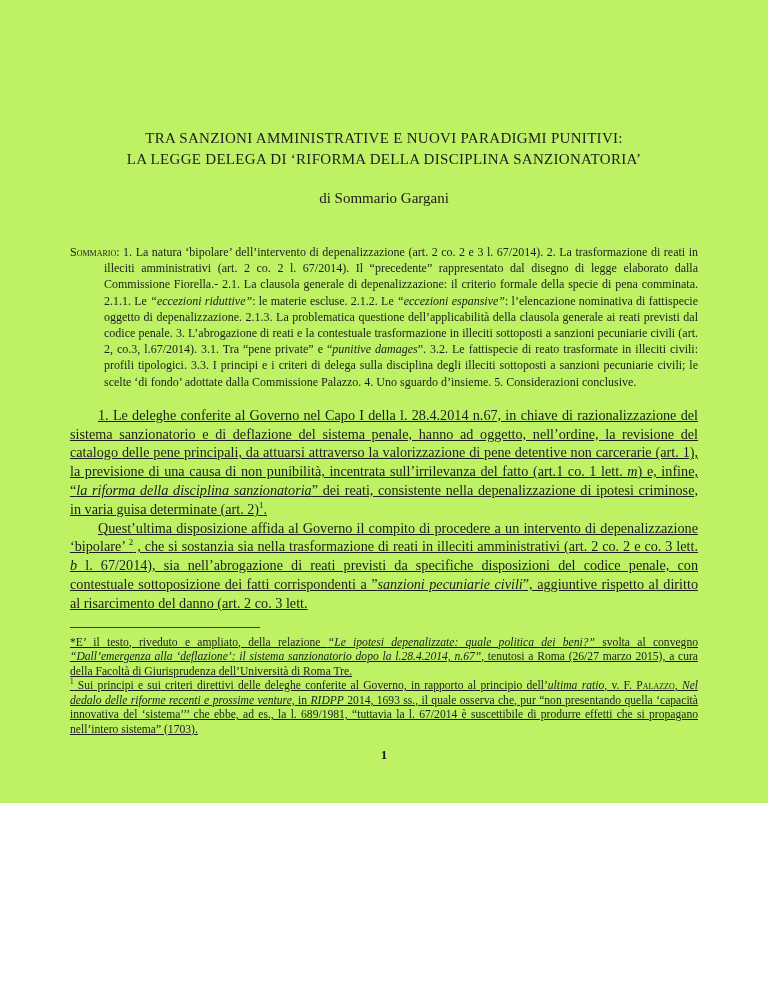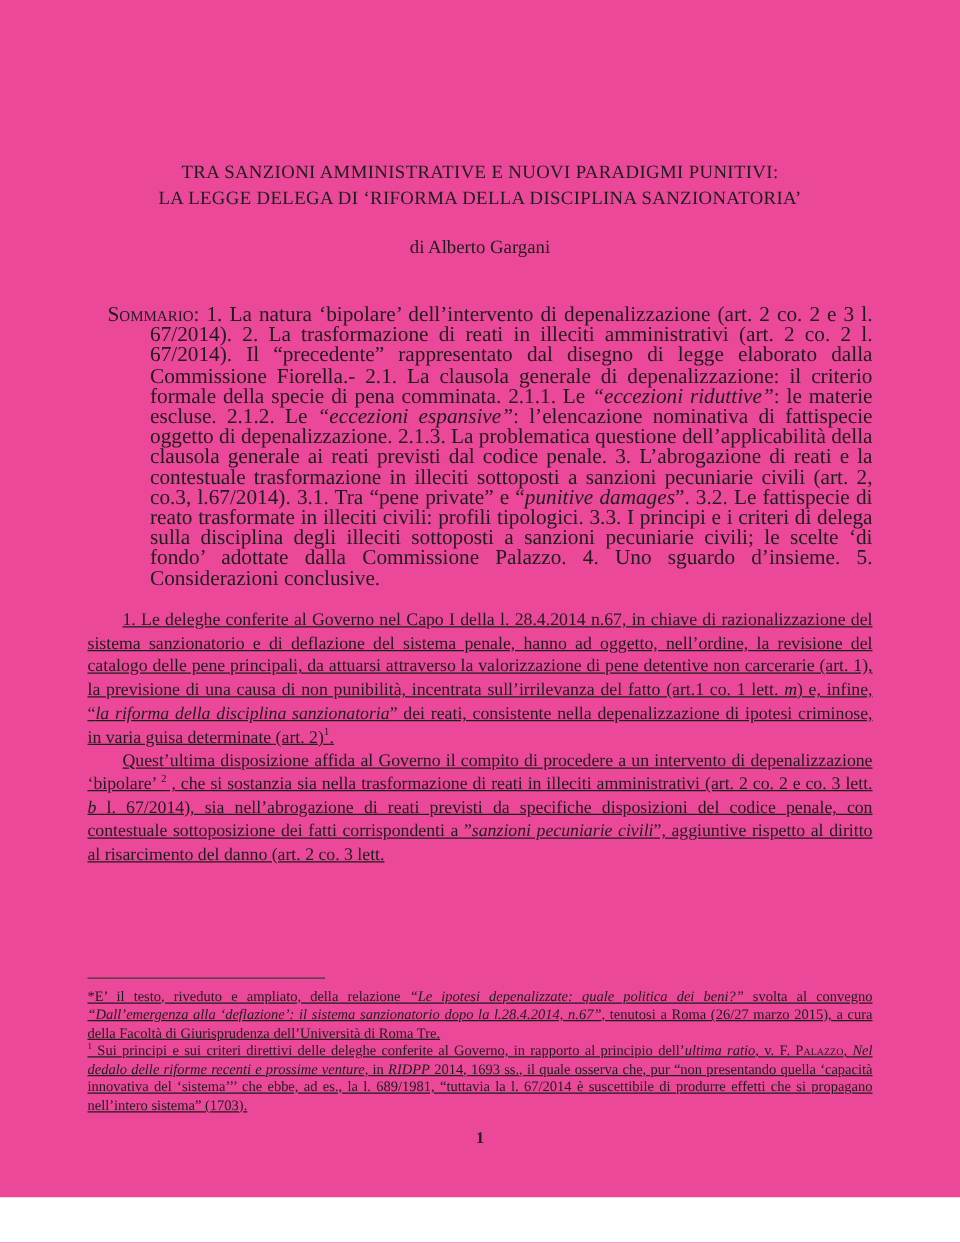--- a/index.html
+++ b/index.html
@@ -4,23 +4,23 @@
 <title>Paper Page</title>
 <style>
   html, body {
     margin: 0;
     padding: 0;
     background: #ffffff;
   }
   .page {
     position: relative;
     width: 768px;
-    height: 958px;
+    height: 803px;
     margin: 0 auto;
-    background: #ec4899;
+    background: #bef264;
     color: #1c1c1c;
     font-family: "Liberation Serif", "DejaVu Serif", serif;
     box-sizing: border-box;
     padding: 128px 70px 40px 70px;
     display: flex;
     flex-direction: column;
     overflow: hidden;
   }
   .title {
     margin: 0 0 20px 0;
@@ -38,22 +38,22 @@
   }
   .byline {
     font-size: 15px;
     margin-bottom: 3px;
   }
   .affiliation {
     font-style: italic;
     font-size: 12.5px;
   }
   .sommario {
-    margin: 0 0 16px 16px;
-    font-size: 17px;
+    margin: 0 0 16px 0;
+    font-size: 12px;
     line-height: 16.2px;
     text-align: justify;
     padding-left: 34px;
     text-indent: -34px;
   }
   .body-text {
     font-size: 14.2px;
     line-height: 18.8px;
     text-align: justify;
     text-decoration: underline;
@@ -93,21 +93,21 @@
 <body>
 
 <div class="page">
 
   <h1 class="title">
     <span class="tline">TRA SANZIONI AMMINISTRATIVE E NUOVI PARADIGMI PUNITIVI:</span>
     <span class="tline">LA LEGGE DELEGA DI ‘RIFORMA DELLA DISCIPLINA SANZIONATORIA’</span>
   </h1>
 
   <div class="author-block">
-    <div class="byline">di Alberto Gargani</div>
+    <div class="byline">di Sommario Gargani</div>
   </div>
 
   <p class="sommario"><span class="seg-sc">Sommario</span><span>: 1. La natura ‘bipolare’ dell’intervento di depenalizzazione (art. 2 co. 2 e 3 l. 67/2014). 2. La trasformazione di reati in illeciti amministrativi (art. 2 co. 2 l. 67/2014). Il “precedente” rappresentato dal disegno di legge elaborato dalla Commissione Fiorella.- 2.1. La clausola generale di depenalizzazione: il criterio formale della specie di pena comminata. 2.1.1. Le </span><span class="seg-i">“eccezioni riduttive”</span><span>: le materie escluse. 2.1.2. Le </span><span class="seg-i">“eccezioni espansive”</span><span>: l’elencazione nominativa di fattispecie oggetto di depenalizzazione. 2.1.3. La problematica questione dell’applicabilità della clausola generale ai reati previsti dal codice penale. 3. L’abrogazione di reati e la contestuale trasformazione in illeciti sottoposti a sanzioni pecuniarie civili (art. 2, co.3, l.67/2014). 3.1. Tra “pene private” e “</span><span class="seg-i">punitive damages</span><span>”. 3.2. Le fattispecie di reato trasformate in illeciti civili: profili tipologici. 3.3. I principi e i criteri di delega sulla disciplina degli illeciti sottoposti a sanzioni pecuniarie civili; le scelte ‘di fondo’ adottate dalla Commissione Palazzo. 4. Uno sguardo d’insieme. 5. Considerazioni conclusive.</span></p>
 
   <div class="body-text">
     <p class="body-para"><span>1. Le deleghe conferite al Governo nel Capo I della l. 28.4.2014 n.67, in chiave di razionalizzazione del sistema sanzionatorio e di deflazione del sistema penale, hanno ad oggetto, nell’ordine, la revisione del catalogo delle pene principali, da attuarsi attraverso la valorizzazione di pene detentive non carcerarie (art. 1), la previsione di una causa di non punibilità, incentrata sull’irrilevanza del fatto (art.1 co. 1 lett. </span><span class="seg-i">m</span><span>) e, infine, “</span><span class="seg-i">la riforma della disciplina sanzionatoria</span><span>” dei reati, consistente nella depenalizzazione di ipotesi criminose, in varia guisa determinate (art. 2)</span><sup>1</sup><span>.</span></p>
     <p class="body-para"><span>Quest’ultima disposizione affida al Governo il compito di procedere a un intervento di depenalizzazione ‘bipolare’ </span><sup>2</sup><span> , che si sostanzia sia nella trasformazione di reati in illeciti amministrativi (art. 2 co. 2 e co. 3 lett. </span><span class="seg-i">b</span><span> l. 67/2014), sia nell’abrogazione di reati previsti da specifiche disposizioni del codice penale, con contestuale sottoposizione dei fatti corrispondenti a ”</span><span class="seg-i">sanzioni pecuniarie civili</span><span>”, aggiuntive rispetto al diritto al risarcimento del danno (art. 2 co. 3 lett.</span></p>
   </div>
 
   <div class="spacer"></div>

